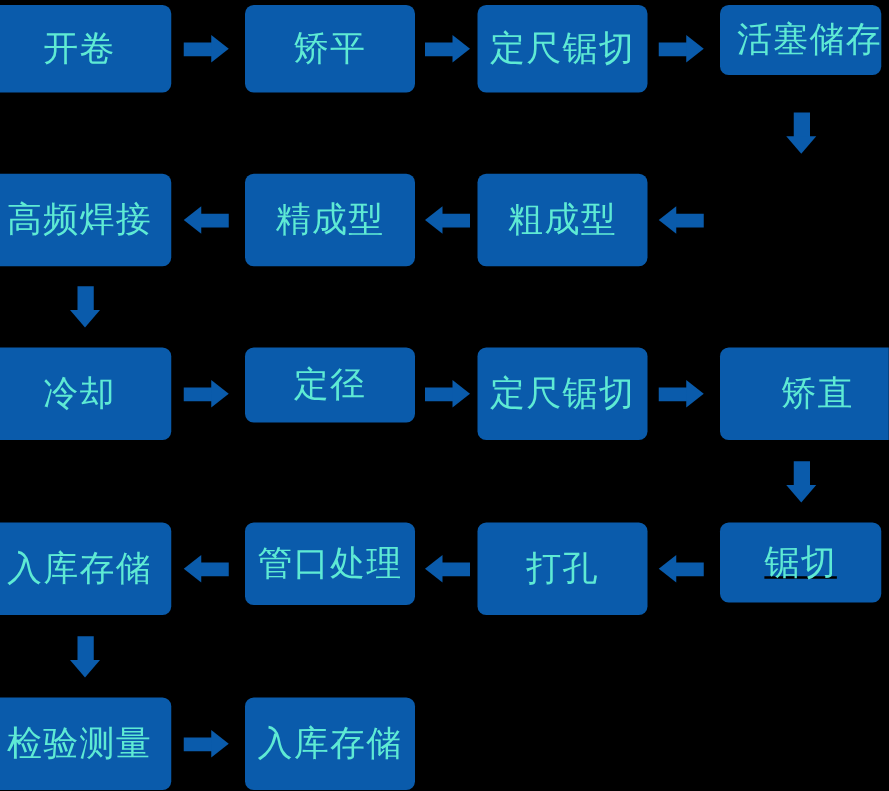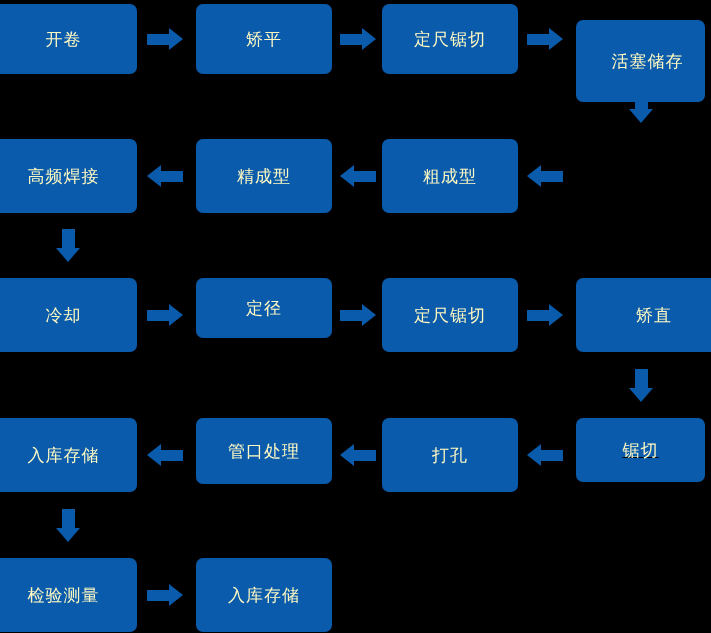--- a/index.html
+++ b/index.html
@@ -25,22 +25,22 @@
   .node {
     position: absolute;
     background: #0A5BAB;
     border-radius: 7px;
     display: flex;
     align-items: center;
     justify-content: center;
     box-sizing: border-box;
   }
   .node-label {
-    color: #fef9c3;
-    font-size: 17px;
+    color: #5eead4;
+    font-size: 28px;
     line-height: 1;
     letter-spacing: 1px;
     white-space: nowrap;
     font-family: "DejaVu Sans", "Liberation Sans", sans-serif;
   }
 
   
   .node.clip-left {
     border-top-left-radius: 0;
     border-bottom-left-radius: 0;
@@ -119,21 +119,21 @@
 
   <div class="node" style="left:382px; top:4px; width:136px; height:70px;">
     <span class="node-label">定尺锯切</span>
   </div>
 
   <div class="arrow arrow-h arrow-right" style="left:527px; top:28px; width:36px; height:22px;">
     <span class="shaft"></span>
       <span class="head"></span>
   </div>
 
-  <div class="node" style="left:576px; top:20px; width:129px; height:82px;padding-left:14px;">
+  <div class="node" style="left:576px; top:4px; width:129px; height:56px;padding-left:14px;">
     <span class="node-label">活塞储存</span>
   </div>
 
   <div class="arrow arrow-v" style="left:628px; top:90px; width:26px; height:33px;">
     <span class="shaft"></span>
       <span class="head"></span>
   </div>
 
 
   <div class="arrow arrow-h arrow-left" style="left:527px; top:165px; width:36px; height:22px;">

